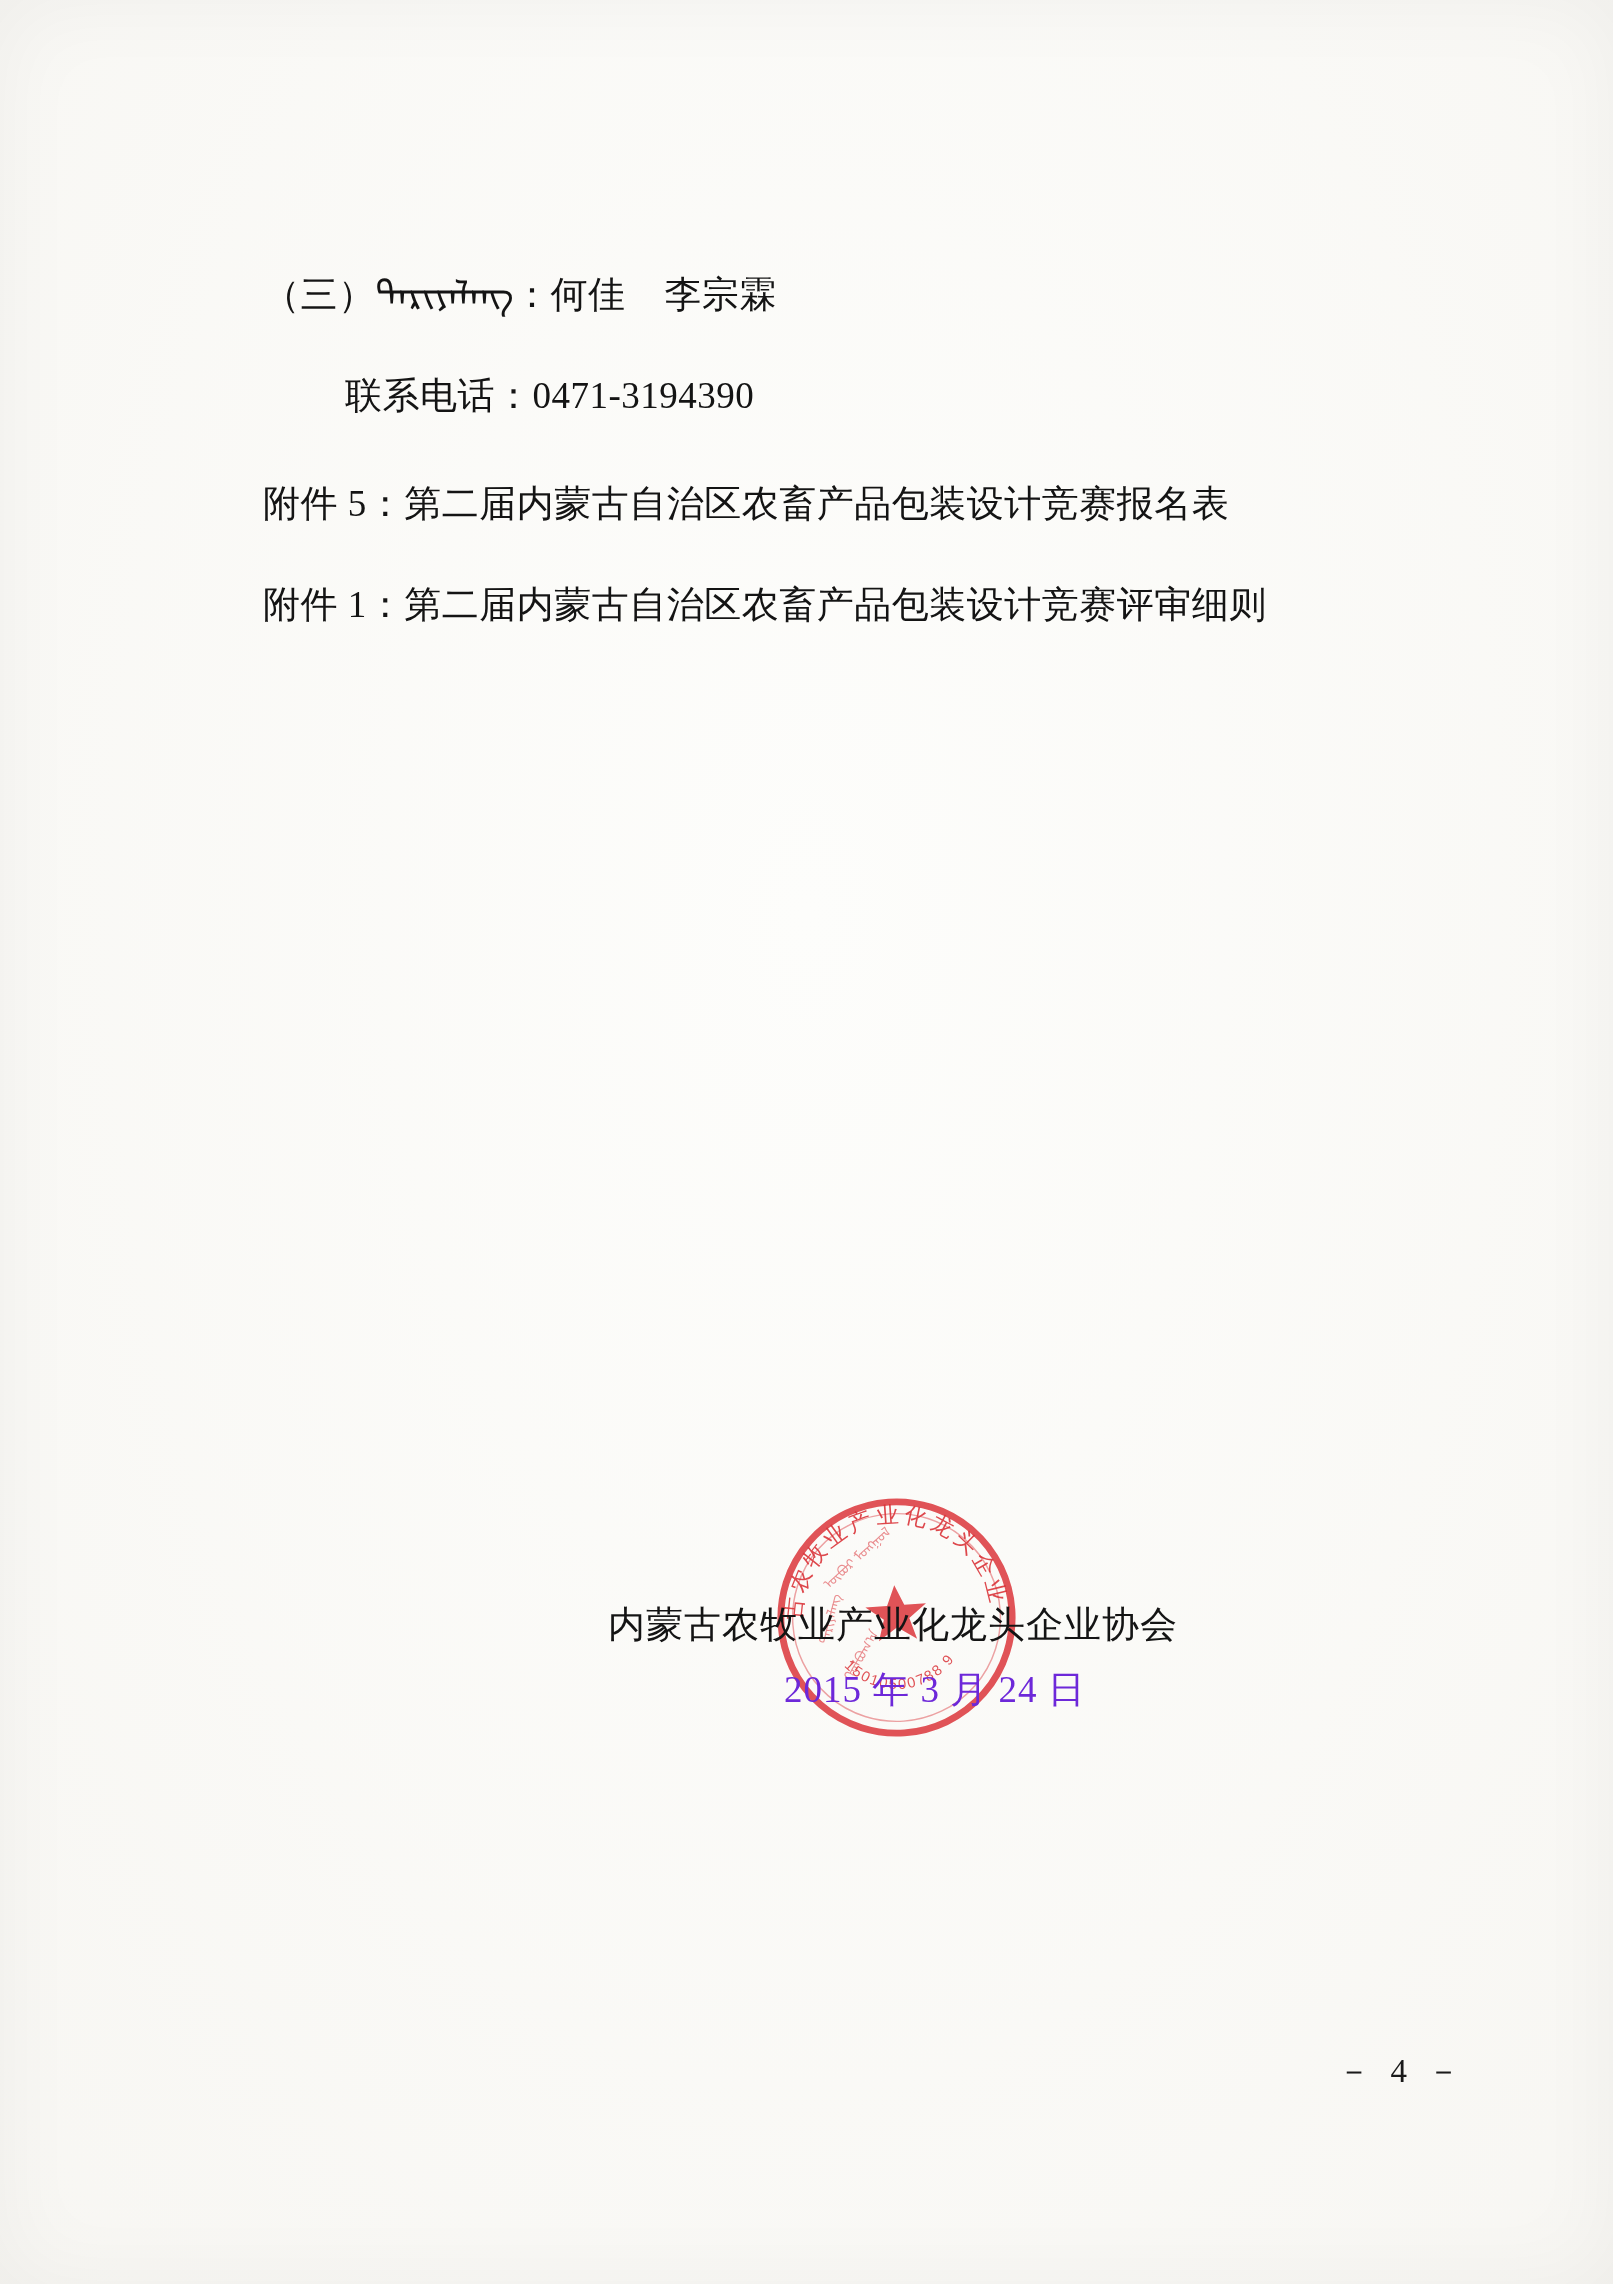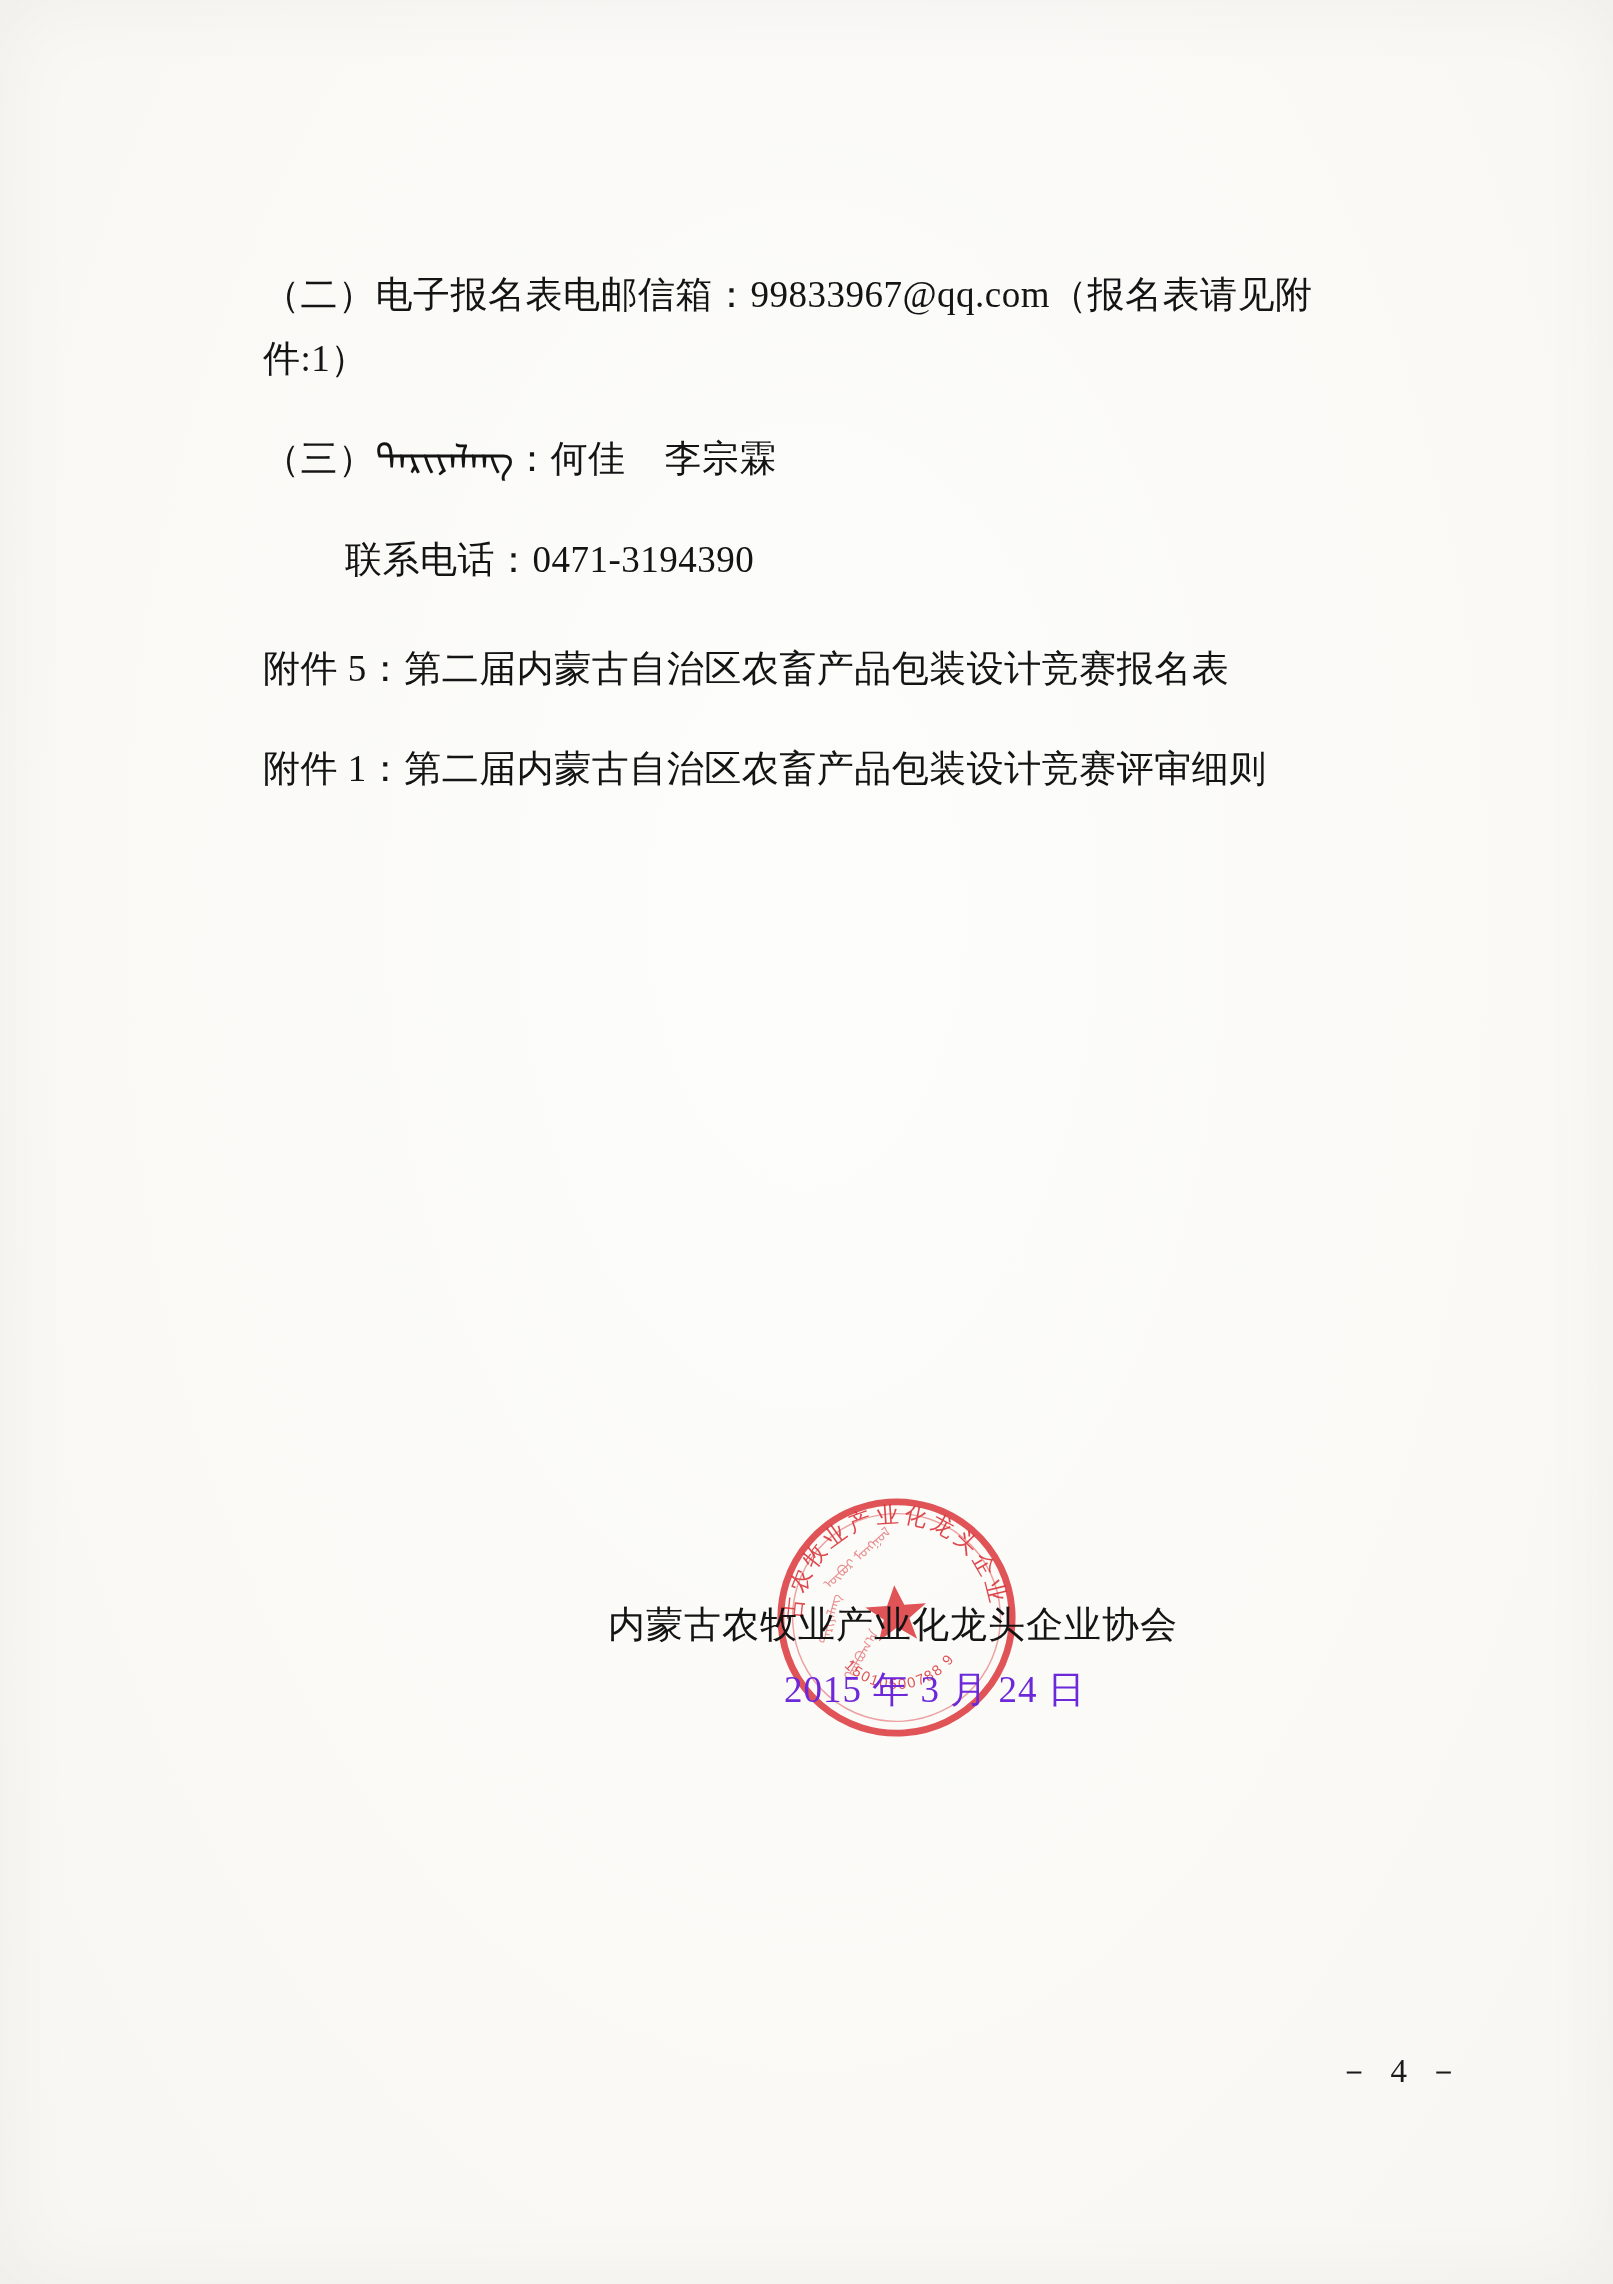--- a/index.html
+++ b/index.html
@@ -102,21 +102,20 @@
     pointer-events: none;
     box-shadow: inset 0 0 88px rgba(0,0,0,0.045);
   }
 </style>
 </head>
 <body>
 
 <div class="page">
 
   <div class="body-area">
-    <p class="para gap-md">（二）电子报名表电邮信箱：99833967@qq.com（报名表请见附件:1）</p>
     <p class="para gap-md">（三）ᠲᠠᠷᠢᠶᠠᠯᠠᠩ：何佳    李宗霖</p>
     <p class="para sub-indent gap-lg">联系电话：0471-3194390</p>
     <p class="para gap-md">附件 5：第二届内蒙古自治区农畜产品包装设计竞赛报名表</p>
     <p class="para">附件 1：第二届内蒙古自治区农畜产品包装设计竞赛评审细则</p>
   </div>
 
   <div class="seal">
     <svg width="245" height="245" viewBox="0 0 250 250" xmlns="http://www.w3.org/2000/svg">
       <defs>
         <path id="arcTop" d="M 28,125 A 97,97 0 0 1 222,125" fill="none"></path>

